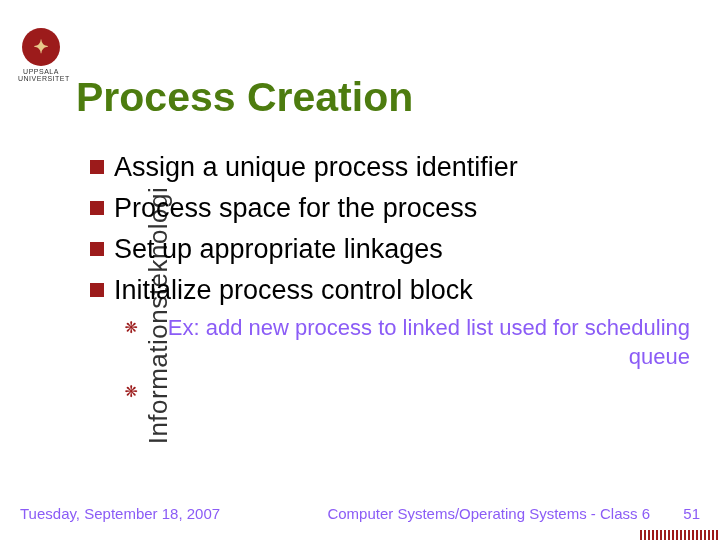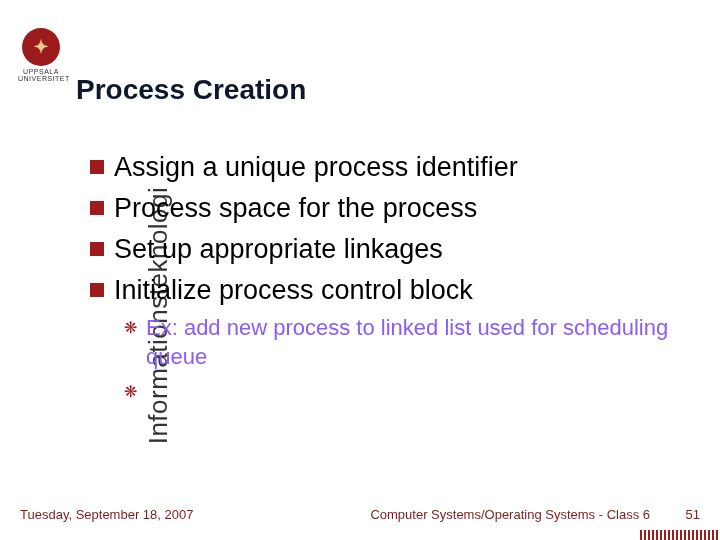--- a/index.html
+++ b/index.html
@@ -2,30 +2,30 @@
 <html><head>
 <meta charset="utf-8">
 <style>
   * { margin: 0; padding: 0; box-sizing: border-box; }
   html, body { width: 720px; height: 540px; font-family: Arial, Helvetica, sans-serif; background: #fff; overflow: hidden; }
   .slide { position: relative; width: 720px; height: 540px; }
   .logo { position: absolute; top: 28px; left: 18px; width: 46px; }
   .logo-circle { width: 38px; height: 38px; border-radius: 50%; background: #9c1b1b; display: flex; align-items: center; justify-content: center; margin: 0 auto; }
   .logo-inner { color: #e8c98a; font-size: 18px; font-weight: bold; line-height:1; }
   .logo-text { font-size: 7px; text-align: center; color: #333; letter-spacing: 0.5px; margin-top: 2px; }
-  .title { position: absolute; top: 74px; left: 76px; font-size: 28px; font-weight: bold; color: #0f172a; }
+  .title { position: absolute; top: 74px; left: 76px; font-size: 41px; font-weight: bold; color: #4d7c0f; }
   .sidebar-label { position: absolute; left: 30px; top: 300px; transform: rotate(-90deg); transform-origin: center; font-size: 26px; color: #333; letter-spacing: 0.5px; }
-  .content { position: absolute; top: 150px; left: 90px; width: 600px; }
+  .content { position: absolute; top: 150px; left: 90px; width: 600px; text-align: right; }
   .b1 { display: flex; align-items: flex-start; margin-bottom: 6px; }
   .b1 .sq { width: 14px; height: 14px; background: #9c1b1b; flex-shrink: 0; margin-top: 10px; margin-right: 10px; }
   .b1 .txt { font-size: 27px; color: #000; line-height: 1.3; }
   .b2 { display: flex; align-items: flex-start; margin-left: 34px; margin-top: 4px; margin-bottom: 6px; }
   .b2 .star { width: 14px; height: 14px; flex-shrink: 0; margin-top: 7px; margin-right: 8px; color: #9c1b1b; font-size: 16px; line-height: 14px; }
   .b2 .txt { font-size: 22px; color: #8b5cf6; line-height: 1.3; }
-  .footer { position: absolute; bottom: 18px; left: 20px; right: 20px; display: flex; font-size: 13px; color: #7f1d1d; }
+  .footer { position: absolute; bottom: 18px; left: 20px; right: 20px; display: flex; font-size: 15px; color: #8b5cf6; }
   .footer .date { width: 220px; }
   .footer .mid { flex: 1; text-align: right; }
   .footer .num { width: 50px; text-align: right; }
   .stripes { position: absolute; right: 0; bottom: 0; width: 80px; height: 10px; background: repeating-linear-gradient(90deg, #9c1b1b 0 2px, #fff 2px 4px); }
 </style>
 </head>
 <body>
 
 <div class="slide">
 

